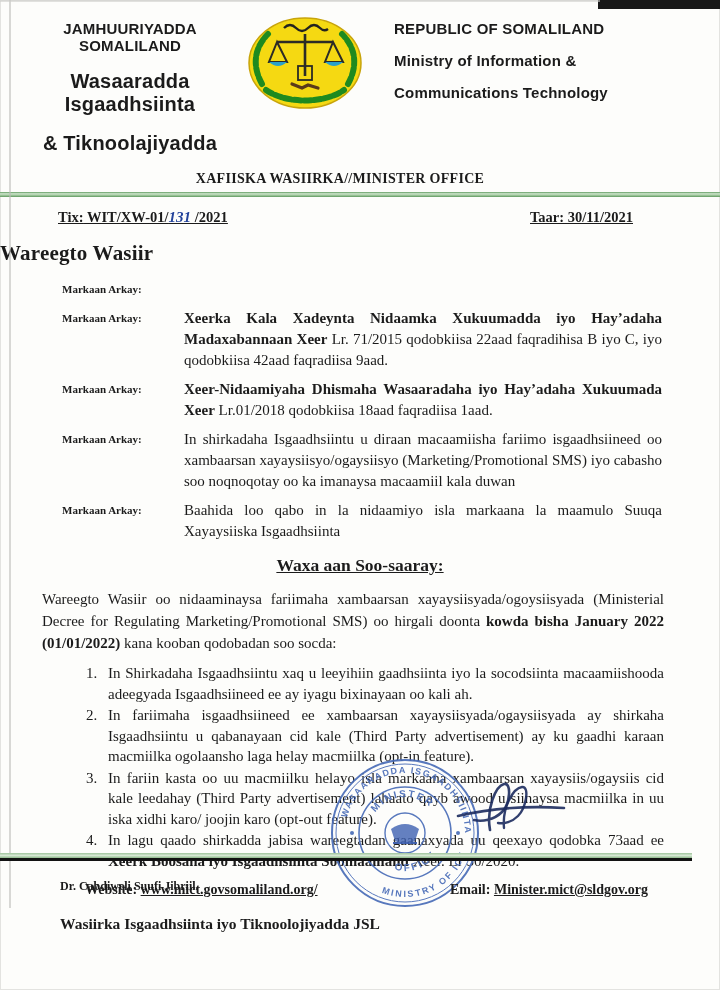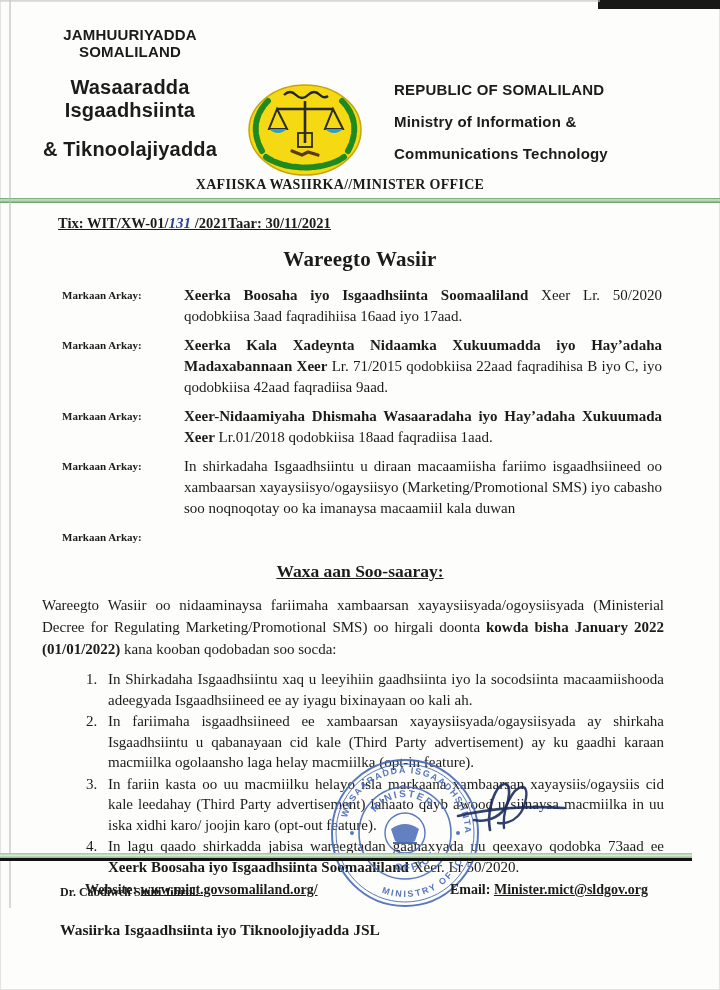--- a/index.html
+++ b/index.html
@@ -14,42 +14,42 @@
     overflow: hidden;
     box-shadow: inset 0 0 0 1px #e3e3e0;
   }
   
   .scan-bar { position:absolute; top:0; left:598px; width:122px; height:9px; background:#181818; }
   .scan-left-line { position:absolute; top:0; left:9px; width:2px; height:908px;
     background:#b9b9b6; opacity:.55; }
   .scan-top-line { position:absolute; top:0; left:0; width:600px; height:2px; background:#cfcfcc; opacity:.6; }
 
   
-  .header { display:flex; align-items:flex-end; padding:20px 26px 0 16px; }
+  .header { display:flex; align-items:flex-start; padding:14px 26px 0 16px; }
   .header-col { font-family:"Liberation Sans", sans-serif; font-weight:bold; }
   .header-left { width:228px; text-align:center; padding-top:6px; }
   .header-left .hl { font-size:15px; margin-bottom:16px; letter-spacing:.2px; }
   .header-left .hl.small { font-size:20px; }
   .emblem-wrap { width:118px; height:96px; flex-shrink:0; margin:0 8px 0 2px; }
   .header-right { flex:1; padding-left:22px; padding-top:6px; }
   .header-right .hr-line { font-size:15px; margin-bottom:15px; letter-spacing:.2px; }
 
   .office-line { text-align:center; font-weight:bold; font-size:14px; letter-spacing:.3px;
     margin-top:0; padding-right:40px; }
   .rule-green {
     margin-top:5px; height:5px; width:100%;
     background:linear-gradient(to bottom,#5f9a5f 0%, #cde4cb 35%, #a9cda6 60%, #5f9a5f 100%);
   }
 
-  .ref-row { display:flex; justify-content:flex-start; padding:12px 32px 0 58px;
+  .ref-row { display:flex; justify-content:space-between; padding:12px 87px 0 58px;
     font-weight:bold; font-size:14.5px;text-decoration:underline; }
   .ref-item { text-decoration:underline; }
   .handwritten { font-style:italic; color:#24439b; font-size:15px; }
 
-  .doc-title { text-align:center; font-weight:bold; font-size:21px; margin:15px 0 13px; letter-spacing:.2px; }
+  .doc-title { font-weight:bold; font-size:21px; margin:15px 0 13px; letter-spacing:.2px; }
 
   .recital { display:flex; padding:0 58px 0 62px; margin-bottom:8px; }
   .recital-label { width:114px; flex-shrink:0; font-weight:bold; font-size:11px; line-height:21px; }
   .recital-body { flex:1; padding-left:8px; font-size:15px; line-height:21px; text-align:justify; }
   .b { font-weight:bold; }
 
   .section-heading { text-align:center; font-weight:bold; font-size:17.5px;
     text-decoration:underline; margin:13px 0 12px; }
 
   .intro { padding:0 56px 0 42px; font-size:15px; line-height:22px; text-align:justify; }
@@ -126,36 +126,36 @@
   <div class="ref-row">
     <div class="ref-item"><span>Tix:</span><span> WIT/XW-01/</span><span class="handwritten">131</span><span> /2021</span></div>
     <div class="ref-item"><span>Taar:</span><span> 30/11/2021</span></div>
   </div>
 
   <div class="doc-title">Wareegto Wasiir</div>
 
   <div>
     <div class="recital">
       <div class="recital-label">Markaan Arkay:</div>
-      <div class="recital-body"><span class="b">Xeerka Boosaha iyo Isgaadhsiinta Soomaaliland</span><span> Xeer Lr. 50/2020 qodobkiisa 3aad faqradihiisa 16aad iyo 17aad.</span></div>
     </div>
     <div class="recital">
       <div class="recital-label">Markaan Arkay:</div>
       <div class="recital-body"><span class="b">Xeerka Kala Xadeynta Nidaamka Xukuumadda iyo Hay’adaha Madaxabannaan Xeer</span><span> Lr. 71/2015 qodobkiisa 22aad faqradihisa B iyo C, iyo qodobkiisa 42aad faqradiisa 9aad.</span></div>
     </div>
     <div class="recital">
       <div class="recital-label">Markaan Arkay:</div>
       <div class="recital-body"><span class="b">Xeer-Nidaamiyaha Dhismaha Wasaaradaha iyo Hay’adaha Xukuumada Xeer</span><span> Lr.01/2018 qodobkiisa 18aad faqradiisa 1aad.</span></div>
     </div>
     <div class="recital">
       <div class="recital-label">Markaan Arkay:</div>
       <div class="recital-body"><span>In shirkadaha Isgaadhsiintu u diraan macaamiisha fariimo isgaadhsiineed oo xambaarsan xayaysiisyo/ogaysiisyo (Marketing/Promotional SMS) iyo cabasho soo noqnoqotay oo ka imanaysa macaamiil kala duwan</span></div>
     </div>
     <div class="recital">
       <div class="recital-label">Markaan Arkay:</div>
+      <div class="recital-body"><span>Baahida loo qabo in la nidaamiyo isla markaana la maamulo Suuqa Xayaysiiska Isgaadhsiinta</span></div>
     </div>
   </div>
 
   <div class="section-heading">Waxa aan Soo-saaray:</div>
 
   <div class="intro"><span>Wareegto Wasiir oo  nidaaminaysa fariimaha xambaarsan xayaysiisyada/ogoysiisyada (Ministerial Decree for Regulating Marketing/Promotional SMS) oo hirgali doonta </span><span class="b">kowda bisha January 2022 (01/01/2022)</span><span> kana kooban qodobadan soo socda:</span></div>
 
   <div class="num-list">
     <div class="num-item">
       <div class="num">1.</div>

